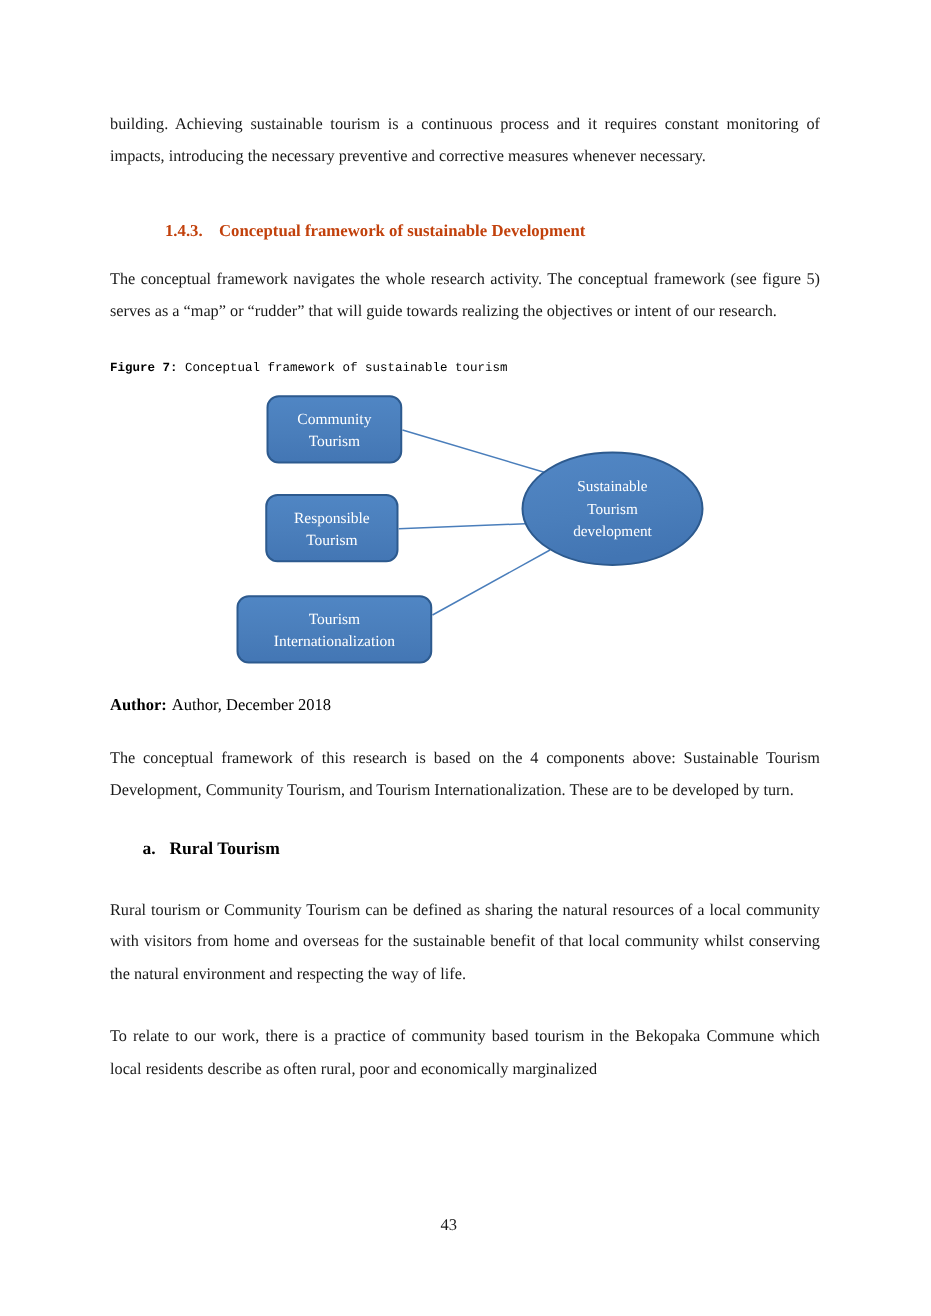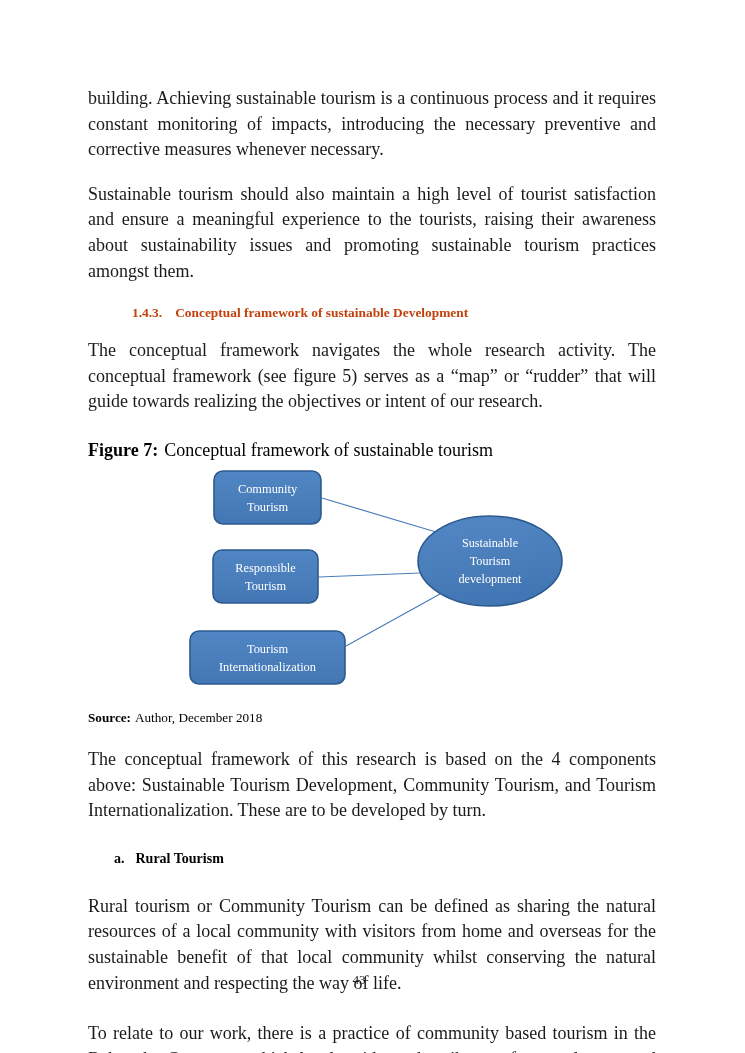--- a/index.html
+++ b/index.html
@@ -26,21 +26,21 @@
 
   .content {
     position: absolute;
     left: 88px;
     top: 86px;
     width: 568px;
   }
 
   p.body-text {
     margin: 0 0 0 0;
-    font-size: 18px;
+    font-size: 13px;
     line-height: 21.3px;
     text-align: left;
     color: #1a1a1a;
   }
 
   p.just {
     text-align: justify;
     line-height: 25.6px;
   }
 
@@ -52,22 +52,23 @@
     margin: 0;
     font-size: 13.4px;
     font-weight: bold;
     line-height: 20px;
     padding-left: 44px;
     color: #c2410c;
   }
   h3.subhead .num { margin-right: 13px; }
 
   .figure-caption {
-    font-size: 18px;
-    line-height: 20px;
+    font-size: 10px;
+    line-height: 20px;
+    font-family: Liberation Mono, monospace;
   }
   .figure-caption .lbl { font-weight: bold; }
   .figure-caption .cap { margin-left: 6px; }
 
   .source-line {
     font-size: 13.2px;
     line-height: 20px;
   }
   .source-line .lbl { font-weight: bold; }
   .source-line .val { margin-left: 4px; }
@@ -115,21 +116,20 @@
 <body>
 
 <div class="page">
 
   <div class="content">
 
     <p class="body-text just">building. Achieving sustainable tourism is a continuous process and it requires constant monitoring of impacts, introducing the necessary preventive and corrective measures whenever necessary.</p>
 
     <div class="gap-md"></div>
 
-    <p class="body-text just">Sustainable tourism should also maintain a high level of tourist satisfaction and ensure a meaningful experience to the tourists, raising their awareness about sustainability issues and promoting sustainable tourism practices amongst them.</p>
 
     <div class="gap-md"></div>
 
     <h3 class="subhead"><span class="num">1.4.3.</span><span>Conceptual framework of sustainable Development</span></h3>
 
     <div class="gap-sm"></div>
 
     <p class="body-text just">The conceptual framework navigates the whole research activity. The conceptual framework (see figure 5) serves as a “map” or “rudder” that will guide towards realizing the objectives or intent of our research.</p>
 
     <div class="gap-lg"></div>
@@ -177,21 +177,21 @@
 
         <g>
           <ellipse cx="402" cy="101" rx="72" ry="45" fill="url(#ellgrad)" stroke="#2d5a8e" stroke-width="1.6"></ellipse>
           <text class="node-label ellipse-label" x="402" y="87">Sustainable</text>
           <text class="node-label ellipse-label" x="402" y="105">Tourism</text>
           <text class="node-label ellipse-label" x="402" y="123">development</text>
         </g>
       </svg>
     </div>
 
-    <div class="source-line"><span class="lbl">Source:</span><span class="val">Author, December 2018</span></div>
+    <div class="source-line"><span class="lbl">Author:</span><span class="val">Author, December 2018</span></div>
 
     <div class="gap-md"></div>
 
     <p class="body-text just"> The conceptual framework of this research is based on the 4 components above: Sustainable Tourism Development, Community Tourism, and Tourism Internationalization. These are to be developed by turn.</p>
 
     <div class="gap-lg"></div>
 
     <div class="list-head"><span class="marker">a.</span><span>Rural Tourism</span></div>
 
     <div class="gap-lg"></div>

